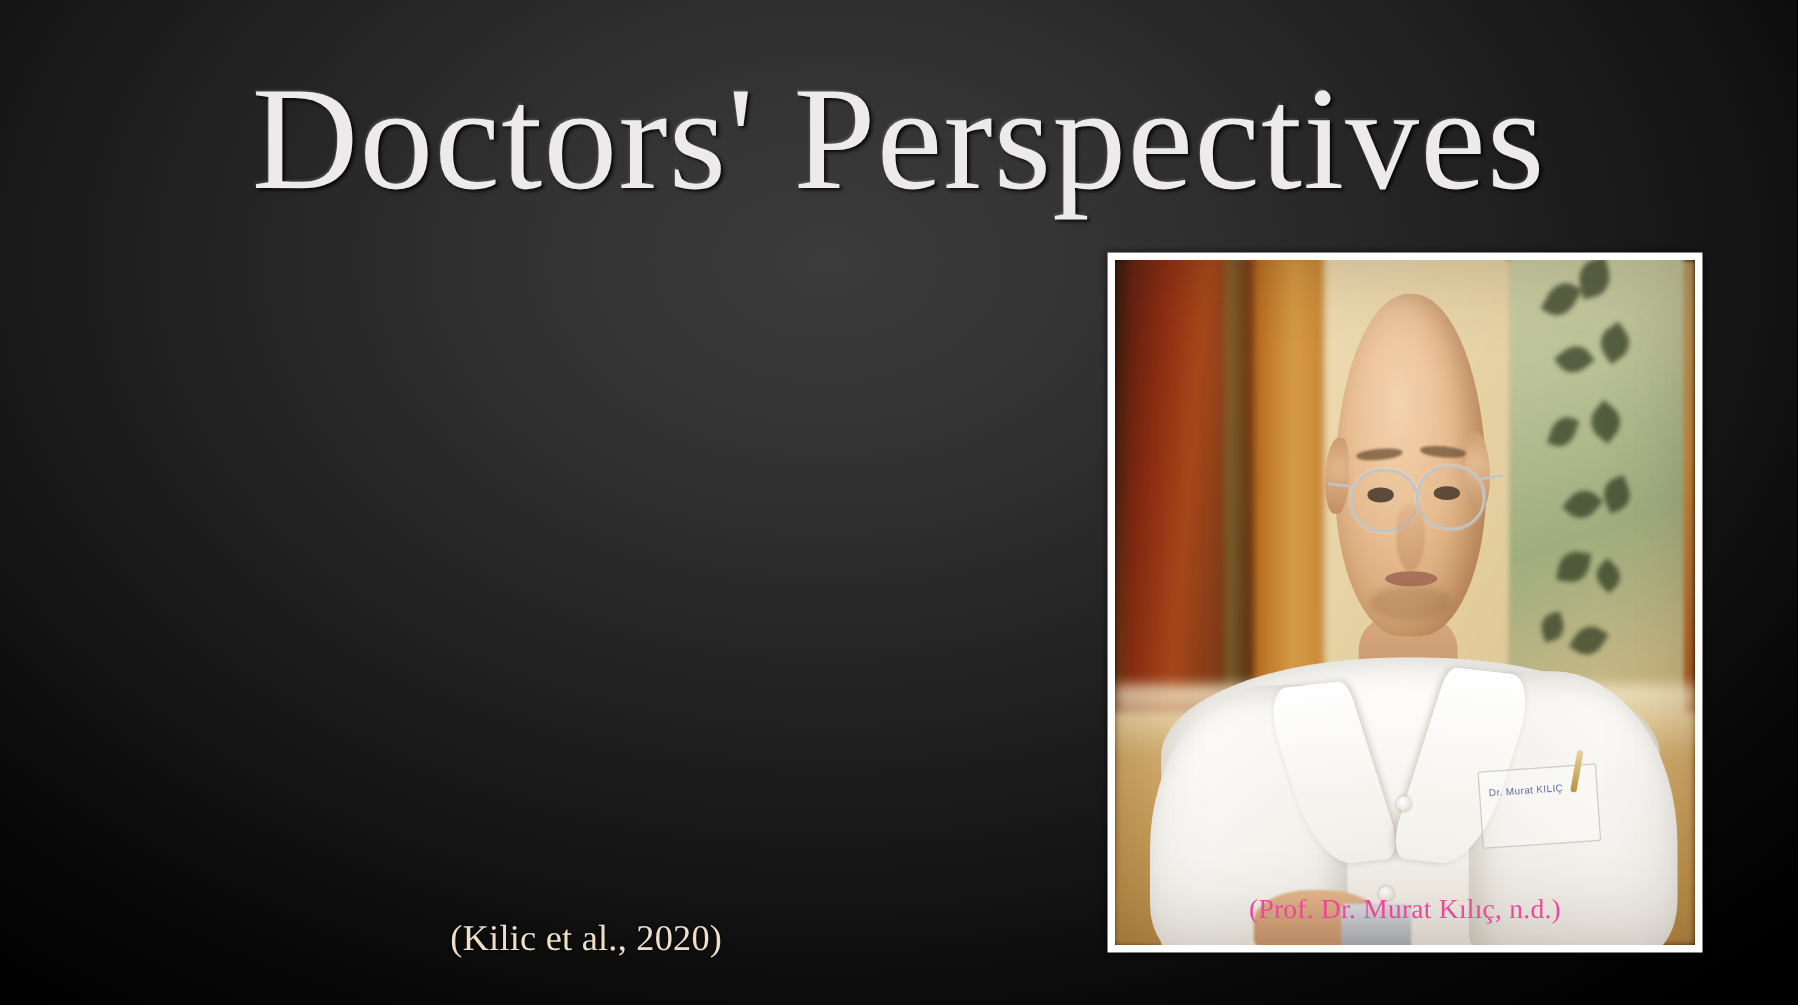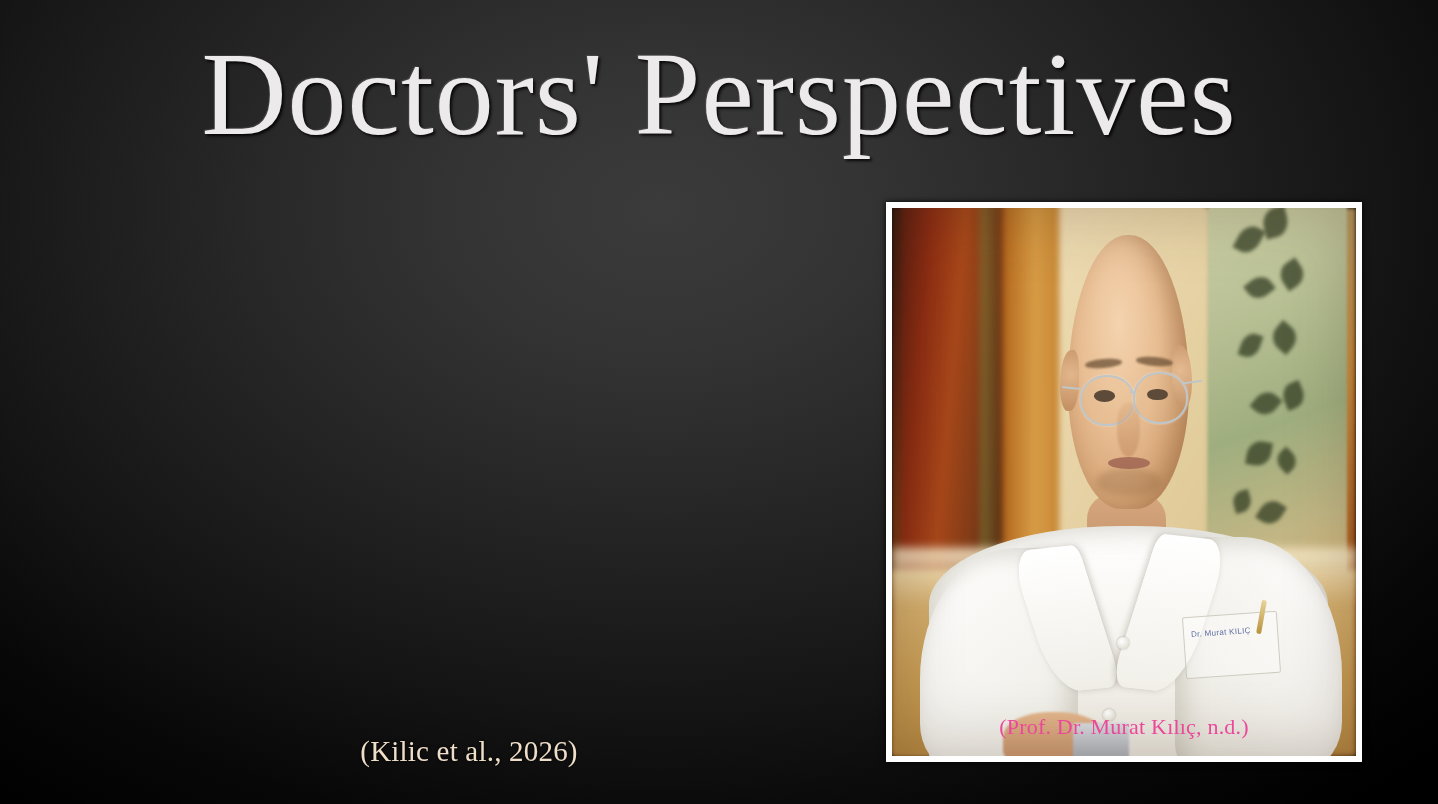--- a/index.html
+++ b/index.html
@@ -23,21 +23,21 @@
         #131313 68%,
         #070707 84%,
         #000000 100%);
     font-family: "Liberation Serif", "DejaVu Serif", serif;
   }
 
   
   #title {
     position: absolute;
     left: 0;
-    top: 36px;
+    top: 52px;
     width: 1438px;
     text-align: center;
     color: #eceaea;
     font-family: "Liberation Serif", "DejaVu Serif", serif;
     font-size: 118px;
     line-height: 1.0;
     letter-spacing: 1px;
     white-space: nowrap;
     text-shadow:
       2px 2px 3px rgba(0,0,0,0.85),
@@ -422,21 +422,21 @@
   }
 </style>
 </head>
 <body>
 
 <div id="slide">
 
   <div id="title">Doctors' Perspectives</div>
 
 
-  <div id="citation">(Kilic et al., 2026)</div>
+  <div id="citation">(Kilic et al., 2020)</div>
 
   <div id="photo-frame">
     <div id="photo">
       <div class="bg-base"></div>
       <div class="bg-art-left"></div>
       <div class="bg-art-left-edge"></div>
       <div class="bg-panel-amber"></div>
       <div class="bg-wall"></div>
       <div class="bg-leaf-panel">
         <div class="leaf" style="left:22%;top:8%;width:16%;height:7%;transform:rotate(28deg);"></div>

